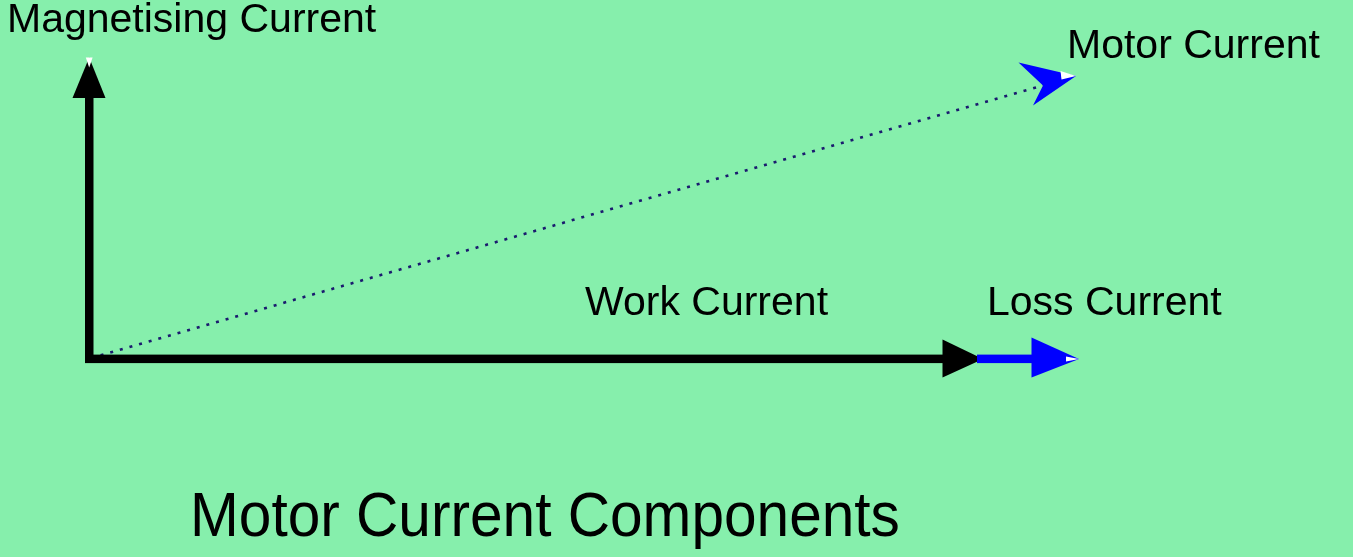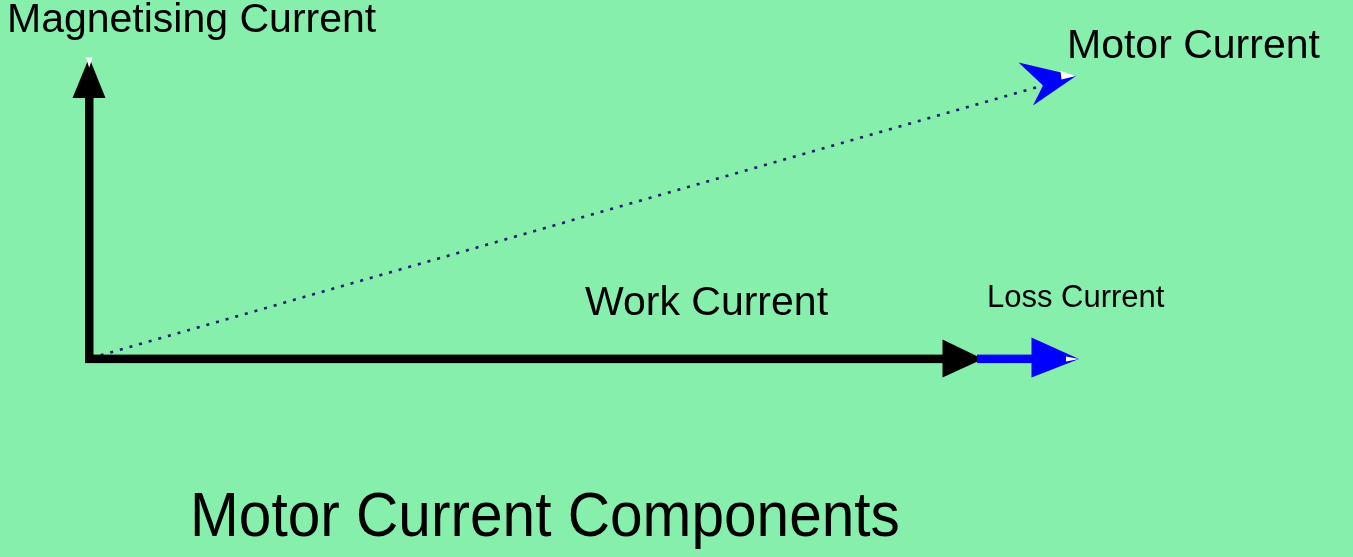--- a/index.html
+++ b/index.html
@@ -42,21 +42,21 @@
     font-size: 41px;
   }
   #label-work-current {
     left: 585px;
     top: 281px;
     font-size: 41px;
   }
   #label-loss-current {
     left: 987px;
     top: 281px;
-    font-size: 31px;
+    font-size: 41px;
   }
   #label-title {
     left: 190px;
     top: 483px;
     font-size: 63px;
     transform: scaleX(0.93);
     transform-origin: left top;
   }
 </style>
 </head>

